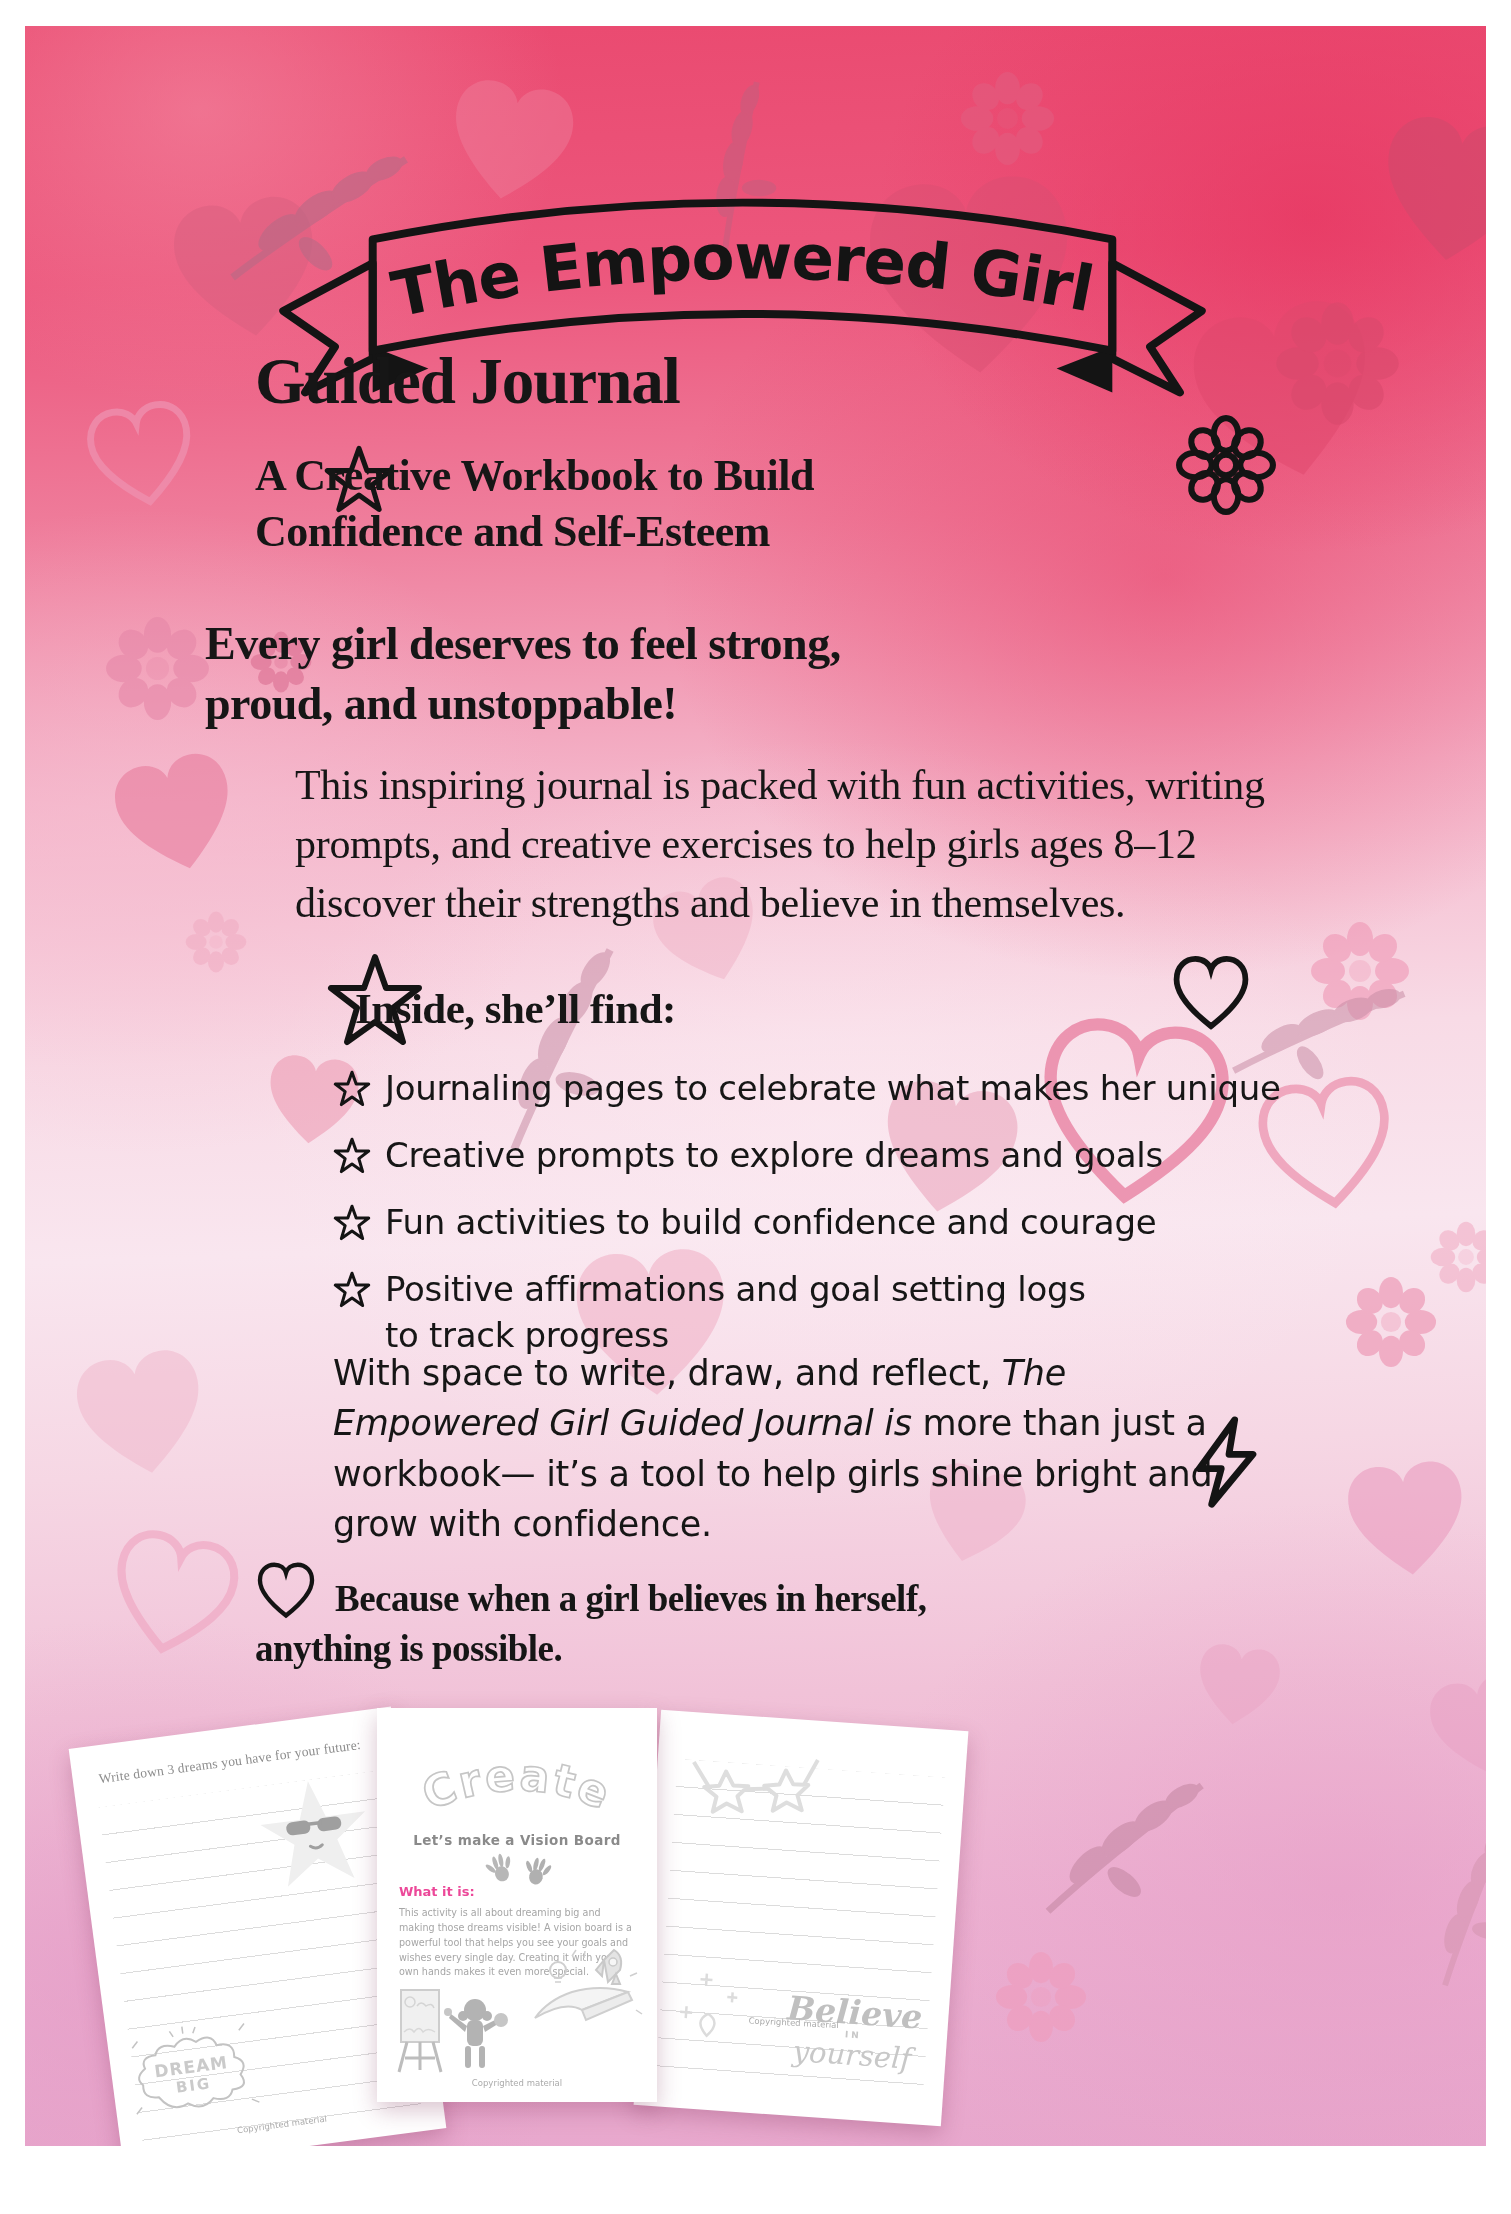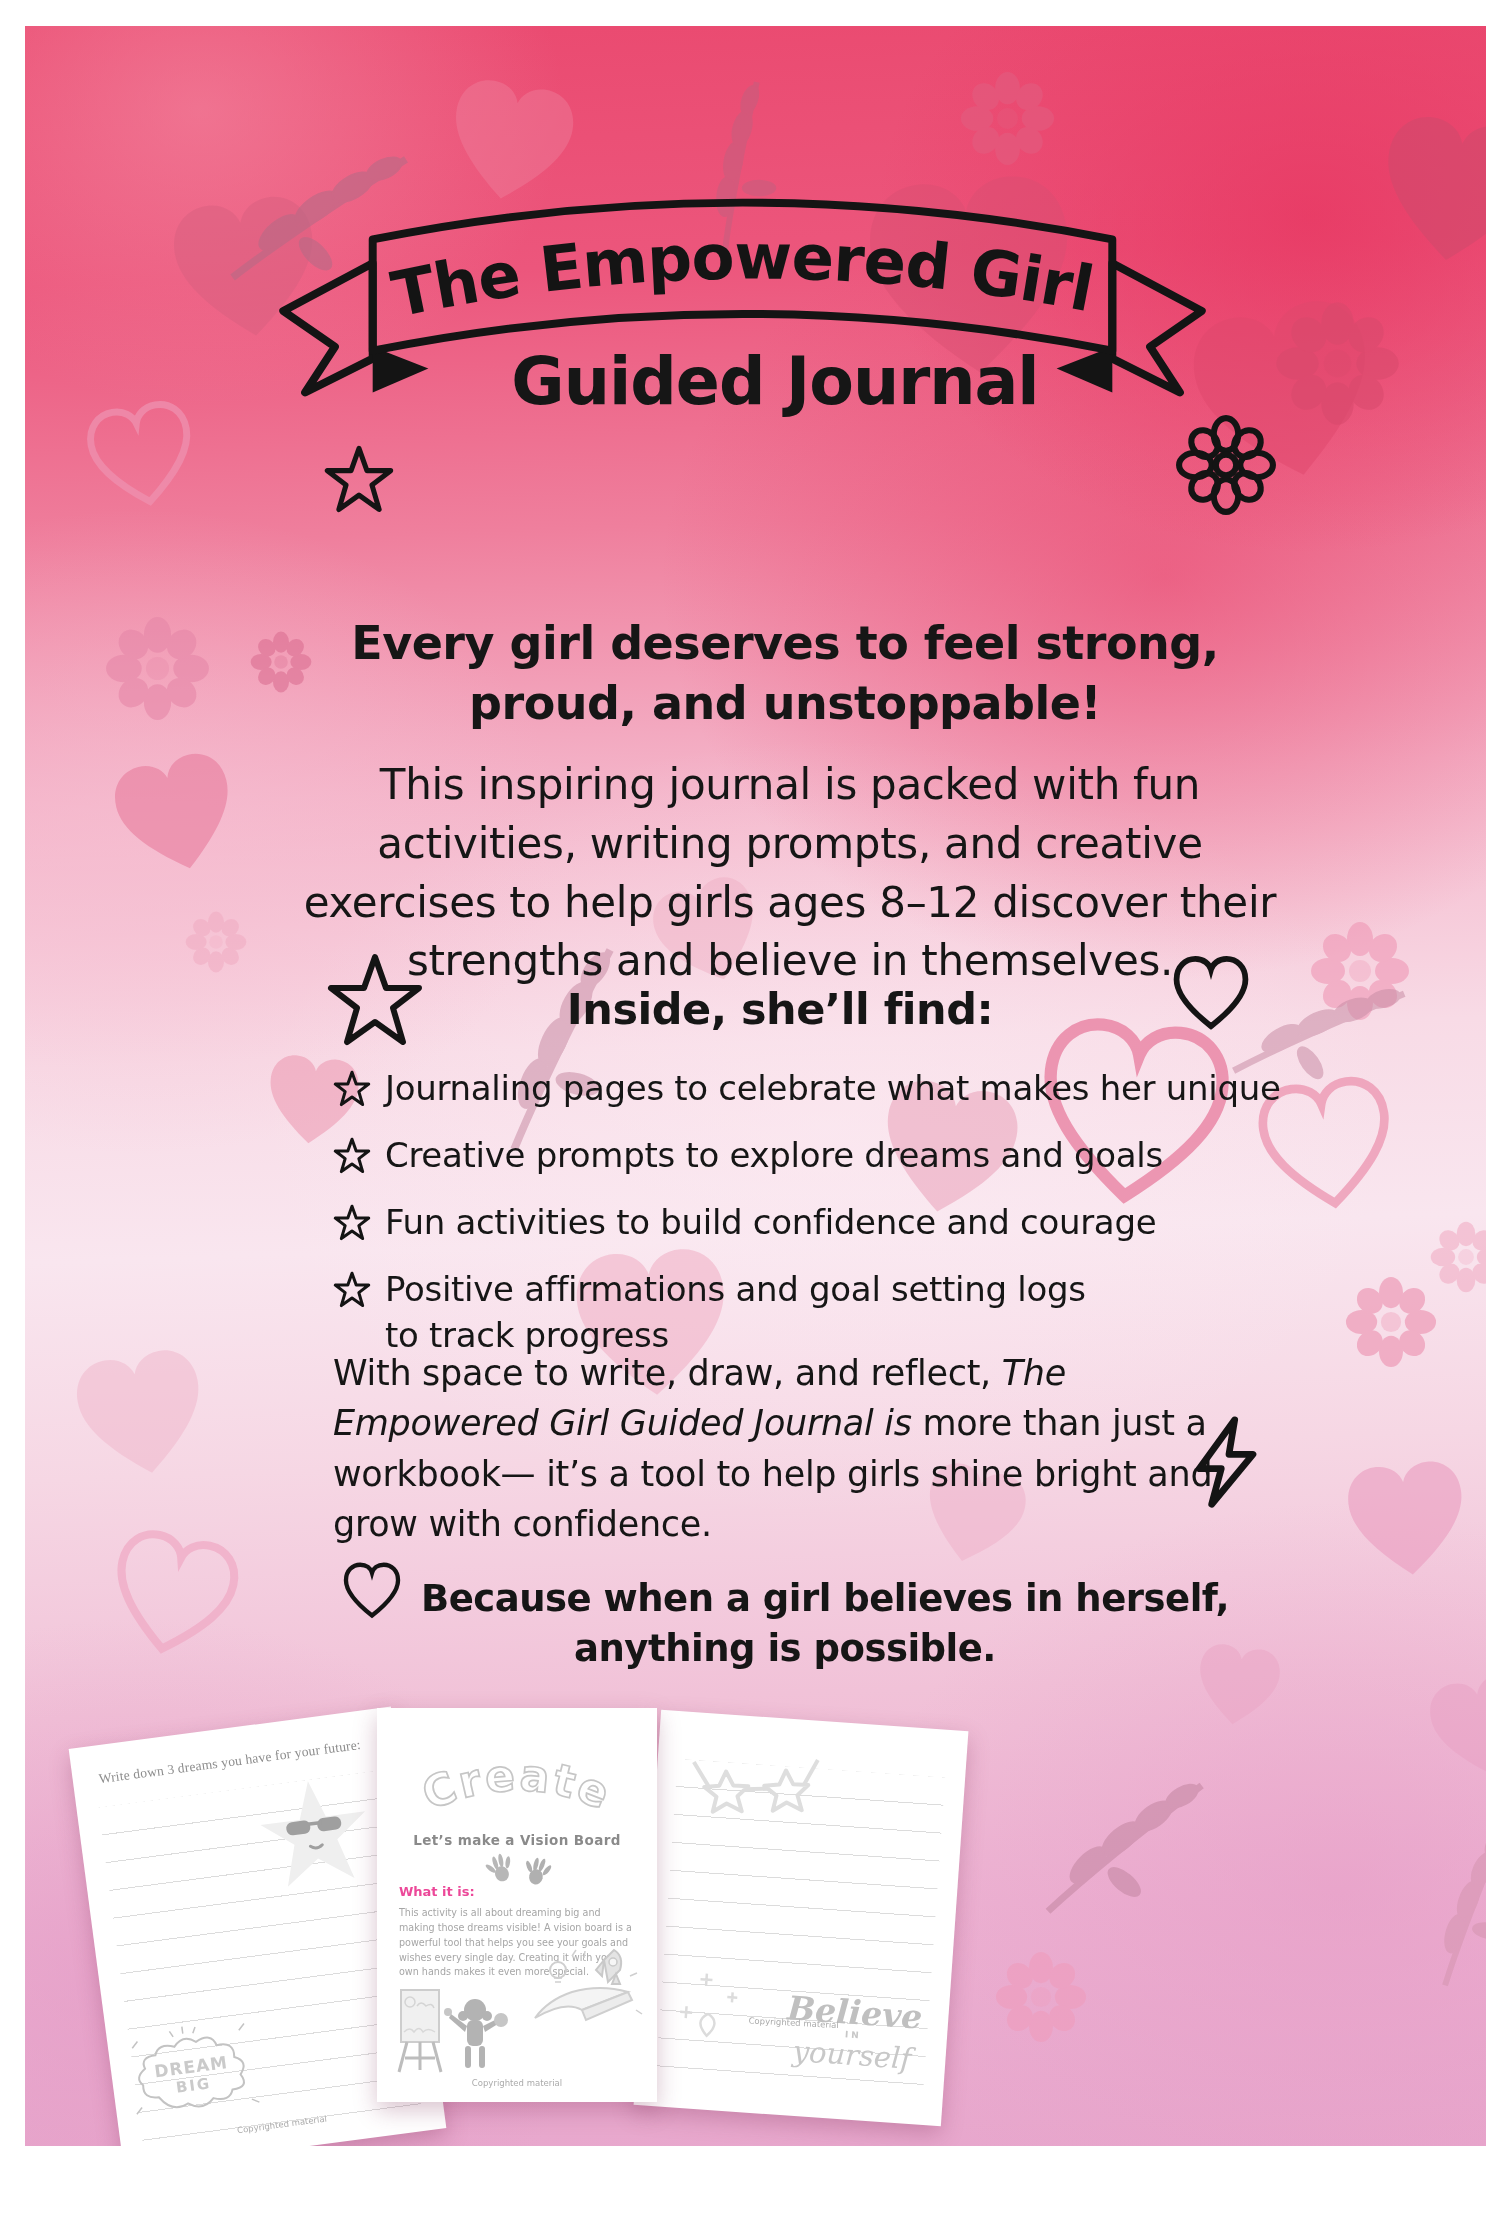--- a/index.html
+++ b/index.html
@@ -12,21 +12,21 @@
       radial-gradient(ellipse 700px 560px at 78% 26%, rgba(232,62,103,.55), rgba(232,62,103,0) 72%),
       radial-gradient(ellipse 560px 430px at 8% 38%, rgba(246,190,209,.6), rgba(246,190,209,0) 75%),
       radial-gradient(ellipse 760px 520px at 55% 52%, rgba(252,236,243,.55), rgba(252,236,243,0) 75%),
       radial-gradient(ellipse 640px 520px at 90% 88%, rgba(230,152,196,.5), rgba(230,152,196,0) 75%),
       radial-gradient(ellipse 600px 480px at 8% 92%, rgba(226,148,194,.5), rgba(226,148,194,0) 75%),
       linear-gradient(178deg,#ea4a70 0%, #ec567c 12%, #ef7f9d 24%, #f4b4c9 36%, #f8dbe6 48%, #f9e6ef 57%,
                       #f6d7e4 67%, #f1c2d8 78%, #ecb2d2 88%, #e7a6cc 100%);}
   .dec{position:absolute;pointer-events:none;}
   .content{position:absolute;left:0;top:0;width:1461px;height:2120px;color:#161616;}
   .abs{position:absolute;}
-  .ctr{text-align:center;}
+  .ctr{font-family:Liberation Serif, serif;}
   h1,h2,h3,p,ul{margin:0;padding:0;}
   .guided{font-size:65px;font-weight:700;letter-spacing:-1px;}
   .tagline{font-size:44px;font-weight:700;line-height:1.27;letter-spacing:-.5px;}
   .headline{font-size:46px;font-weight:700;line-height:1.3;letter-spacing:-.5px;}
   .intro{font-size:42px;line-height:1.4;letter-spacing:-.3px;}
   .inside{font-size:43px;font-weight:700;letter-spacing:-.5px;}
   .features{list-style:none;}
   .features li{display:flex;align-items:flex-start;margin-bottom:21px;font-size:34px;letter-spacing:-.3px;line-height:1.35;}
   .features li .bullet{flex:0 0 38px;margin-top:4px;margin-right:14px;}
   .features li:nth-child(4) span.txt{max-width:720px;display:inline-block;}
@@ -219,20 +219,24 @@
       </svg>
 
       <h1 class="abs guided ctr" style="left:230px;top:318px;width:1040px">Guided Journal</h1>
 
       <svg class="abs" style="left:298px;top:418px;width:72px;height:72px" viewBox="0 0 100 100">
         <use href="#sym-star" fill="none" stroke="#141414" stroke-width="7" stroke-linejoin="round"></use>
       </svg>
       <svg class="abs" style="left:1150px;top:388px;width:102px;height:102px" viewBox="0 0 100 100">
         <use href="#sym-daisy-outline" stroke="#141414" stroke-width="6"></use>
       </svg>
+      <div class="abs tagline ctr" style="left:230px;top:422px;width:1060px">
+        <div>A Creative Workbook to Build</div>
+        <div>Confidence and Self-Esteem</div>
+      </div>
 
       <div class="abs headline ctr" style="left:180px;top:588px;width:1160px">
         <div>Every girl deserves to feel strong,</div>
         <div>proud, and unstoppable!</div>
       </div>
 
       <p class="abs intro ctr" style="left:270px;top:730px;width:990px">This inspiring journal is packed with fun activities, writing prompts, and creative exercises to help girls ages 8–12 discover their strengths and believe in themselves.</p>
 
       <svg class="abs" style="left:300px;top:925px;width:100px;height:100px" viewBox="0 0 100 100">
         <use href="#sym-star" fill="none" stroke="#141414" stroke-width="6" stroke-linejoin="round"></use>

